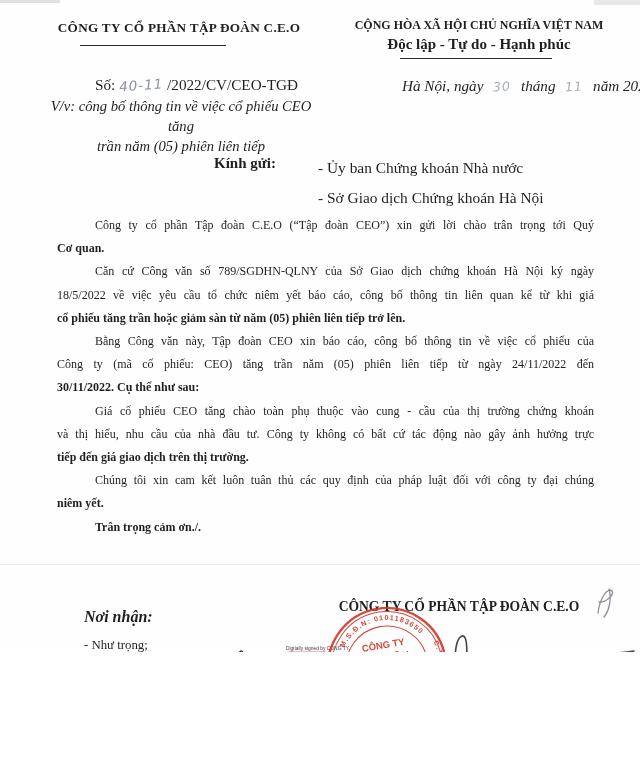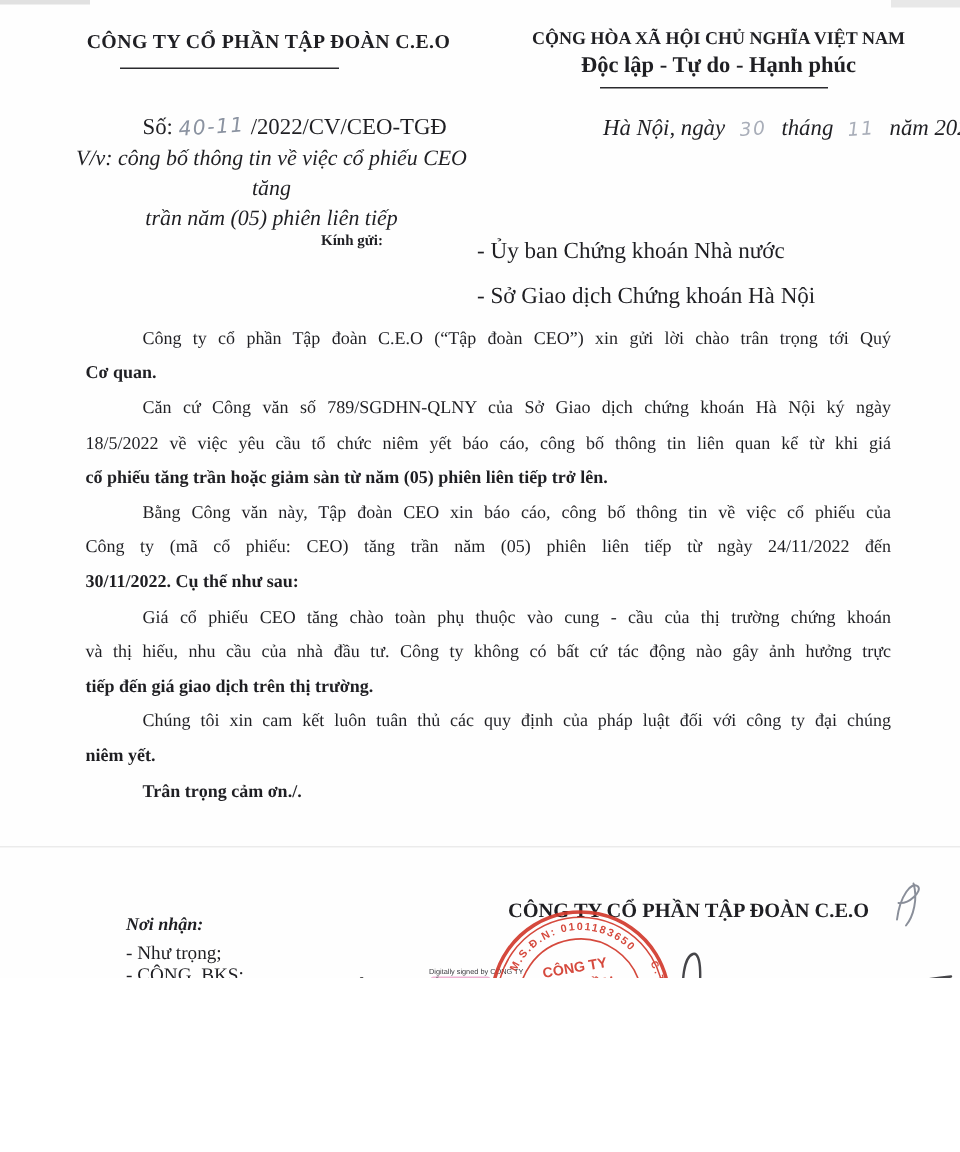--- a/index.html
+++ b/index.html
@@ -29,32 +29,32 @@
   .ref-line{position:absolute;left:95px;top:76px;font-size:15.2px;white-space:nowrap;}
   .handwritten{font-family:"DejaVu Sans",sans-serif;color:#8b93a1;font-style:italic;
     font-size:13.5px;display:inline-block;transform:rotate(-4deg);letter-spacing:1px;}
   .handwritten.faint{color:#a9aeb9;font-size:12.5px;}
   .subject{position:absolute;left:36px;top:96px;width:290px;text-align:center;
     font-style:italic;font-size:14.6px;line-height:20px;}
   .date-line{position:absolute;left:402px;top:77px;font-style:italic;font-size:15.2px;white-space:nowrap;}
   .date-line .gap{display:inline-block;width:6px;}
 
   
-  .sal-label{position:absolute;left:214px;top:155px;font-weight:bold;font-size:10px;}
+  .sal-label{position:absolute;left:214px;top:155px;font-weight:bold;font-size:15px;}
   .sal-items{position:absolute;left:318px;top:153px;font-weight:normal;font-size:15.4px;line-height:30px;}
 
   
   .body-text{position:absolute;left:57px;top:214px;width:537px;font-size:12px;line-height:23.2px;}
   .ln{text-align:justify;text-align-last:justify;white-space:normal;}
   .ln.first{text-indent:38px;}
   .ln.last{text-align-last:left;font-weight:bold;}
 
   
   .noi-nhan{position:absolute;left:84px;top:609px;font-size:12.8px;line-height:15.5px;}
-  .nn-label{font-weight:bold;font-style:italic;font-size:12px;margin-bottom:3px;}
+  .nn-label{font-weight:bold;font-style:italic;font-size:16px;margin-bottom:13px;}
 
   
   .sign-company{position:absolute;left:328px;top:599px;width:262px;text-align:center;
     font-weight:bold;font-size:13.6px;white-space:nowrap;}
   .flourish{position:absolute;left:584px;top:583px;}
   .foxit-name{position:absolute;left:219px;top:650px;width:78px;text-align:center;
     font-family:"Liberation Sans","DejaVu Sans",sans-serif;font-weight:bold;
     font-size:14px;line-height:18.5px;color:#141414;letter-spacing:.2px;}
   .watermark{position:absolute;left:287px;top:651px;width:40px;height:82px;
     background:linear-gradient(135deg,#efa9cf 0%,#e79bc6 60%,#f2bcd9 100%);

